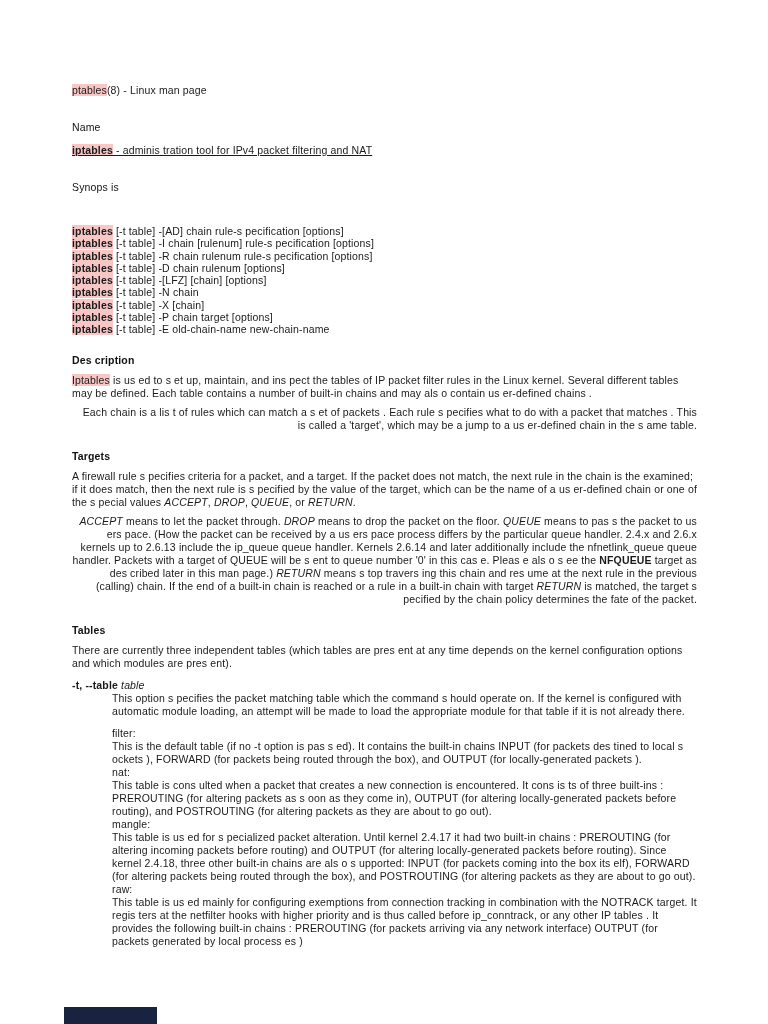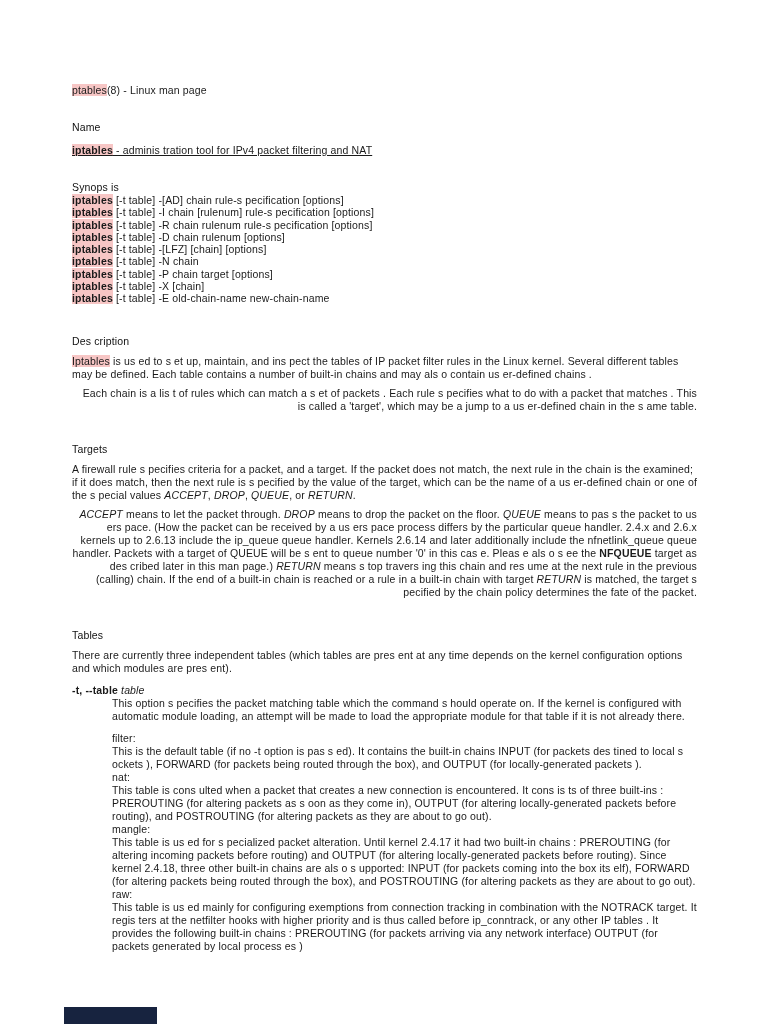--- a/index.html
+++ b/index.html
@@ -14,22 +14,22 @@
   }
   .page { position: absolute; inset: 0; padding: 84px 71px 0 72px; }
   .line { font-size: 10.5px; line-height: 13px; letter-spacing: 0.15px; }
   .syn  { font-size: 10.5px; line-height: 12.3px; letter-spacing: 0.15px; }
   .heading { color: #111111; }
   .hl { background: var(--hl); }
   .b  { font-weight: bold; }
   .i  { font-style: italic; }
   .indent { margin-left: 40px; }
   .mt24 { margin-top: 24px; }
-  .mt22 { margin-top: 30px; }
-  .mt31 { }
+  .mt22 { margin-top: 18px; font-weight: bold; }
+  .mt31 { margin-top: 31px; }
   .mt13 { margin-top: 13px; }
   .mt10 { margin-top: 10px; text-decoration: underline; }
   .mt9  { margin-top: 9px; }
   .mt7  { margin-top: 7px; }
   .mt6  { margin-top: 6px; text-align: right; }
   .bottom-bar { position: absolute; left: 64px; top: 1007px; width: 93px; height: 17px; }
 </style>
 </head>
 <body>
 
@@ -42,22 +42,22 @@
 
   <div class="line heading mt24">Synops is</div>
 
   <div class="mt31">
     <div class="syn"><span class="hl b">iptables</span><span> [-t table] -[AD] chain rule-s pecification [options]</span></div>
     <div class="syn"><span class="hl b">iptables</span><span> [-t table] -I chain [rulenum] rule-s pecification [options]</span></div>
     <div class="syn"><span class="hl b">iptables</span><span> [-t table] -R chain rulenum rule-s pecification [options]</span></div>
     <div class="syn"><span class="hl b">iptables</span><span> [-t table] -D chain rulenum [options]</span></div>
     <div class="syn"><span class="hl b">iptables</span><span> [-t table] -[LFZ] [chain] [options]</span></div>
     <div class="syn"><span class="hl b">iptables</span><span> [-t table] -N chain</span></div>
+    <div class="syn"><span class="hl b">iptables</span><span> [-t table] -X [chain]</span></div>
     <div class="syn"><span class="hl b">iptables</span><span> [-t table] -P chain target [options]</span></div>
-    <div class="syn"><span class="hl b">iptables</span><span> [-t table] -X [chain]</span></div>
     <div class="syn"><span class="hl b">iptables</span><span> [-t table] -E old-chain-name new-chain-name</span></div>
   </div>
 
   <div class="line heading mt22">Des cription</div>
   <p class="line mt7"><span class="hl">Iptables</span><span> is us ed to s et up, maintain, and ins pect the tables of IP packet filter rules in the Linux kernel. Several different tables may be defined. Each table contains a number of built-in chains and may als o contain us er-defined chains .</span></p>
   <p class="line mt6"><span>Each chain is a lis t of rules which can match a s et of packets . Each rule s pecifies what to do with a packet that matches . This is called a 'target', which may be a jump to a us er-defined chain in the s ame table.</span></p>
 
   <div class="line heading mt22">Targets</div>
   <p class="line mt7"><span>A firewall rule s pecifies criteria for a packet, and a target. If the packet does not match, the next rule in the chain is the examined; if it does match, then the next rule is s pecified by the value of the target, which can be the name of a us er-defined chain or one of the s pecial values </span><span class="i">ACCEPT</span><span>, </span><span class="i">DROP</span><span>, </span><span class="i">QUEUE</span><span>, or </span><span class="i">RETURN</span><span>.</span></p>
   <p class="line mt6"><span class="i">ACCEPT</span><span> means to let the packet through. </span><span class="i">DROP</span><span> means to drop the packet on the floor. </span><span class="i">QUEUE</span><span> means to pas s the packet to us ers pace. (How the packet can be received by a us ers pace process differs by the particular queue handler. 2.4.x and 2.6.x kernels up to 2.6.13 include the ip_queue queue handler. Kernels 2.6.14 and later additionally include the nfnetlink_queue queue handler. Packets with a target of QUEUE will be s ent to queue number '0' in this cas e. Pleas e als o s ee the </span><span class="b">NFQUEUE</span><span> target as des cribed later in this man page.) </span><span class="i">RETURN</span><span> means s top travers ing this chain and res ume at the next rule in the previous (calling) chain. If the end of a built-in chain is reached or a rule in a built-in chain with target </span><span class="i">RETURN</span><span> is matched, the target s pecified by the chain policy determines the fate of the packet.</span></p>

